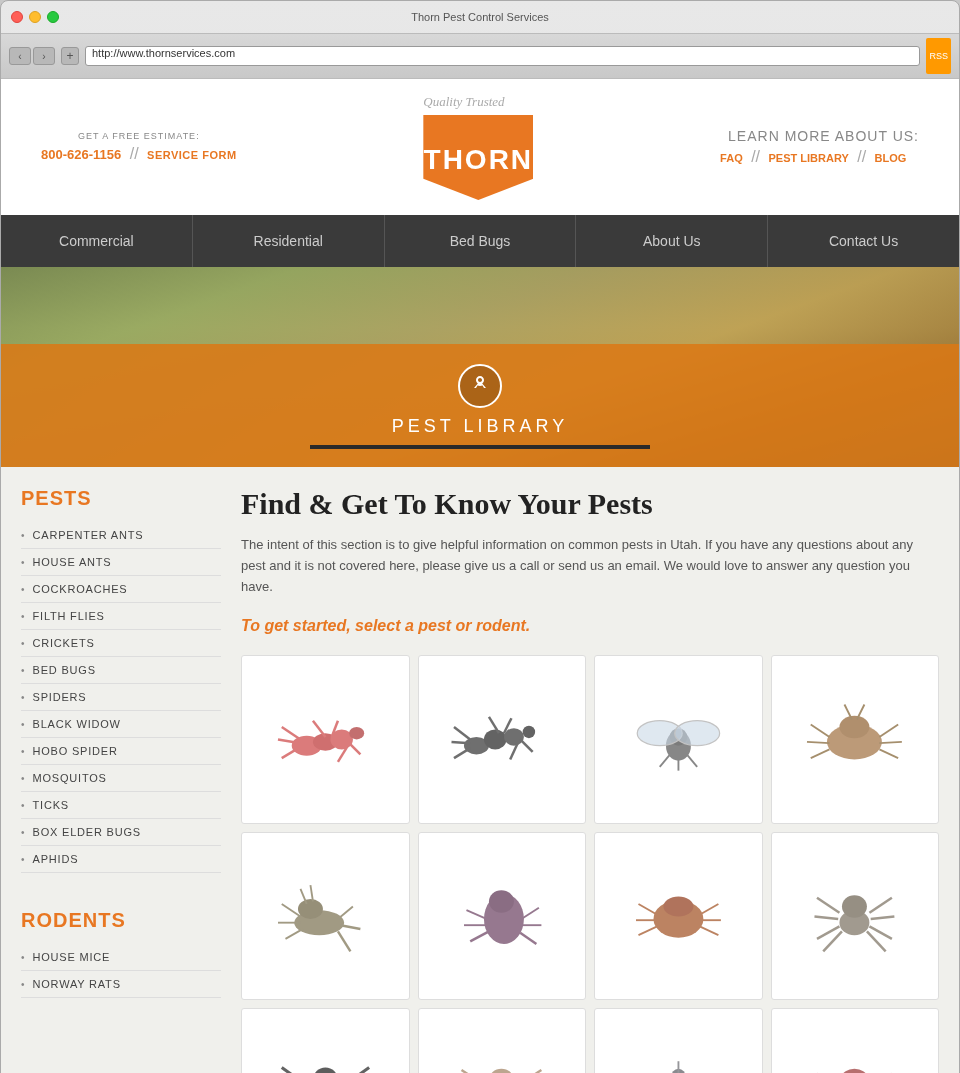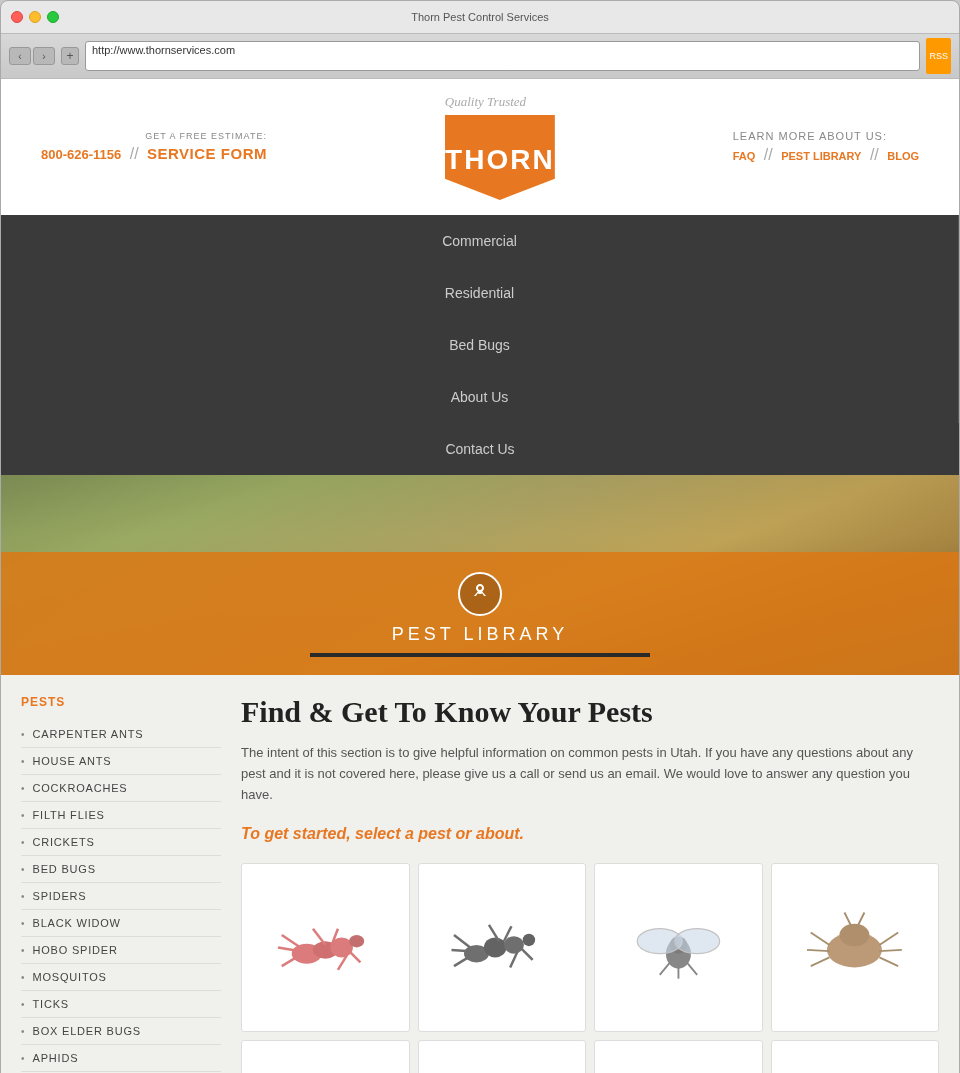--- a/index.html
+++ b/index.html
@@ -22,50 +22,50 @@
     .btn-green { width: 12px; height: 12px; border-radius: 50%; background: #28c940; border: 1px solid #1aab29; }
     .browser-title { font-size: 11px; color: #555; }
     .browser-toolbar {
       display: flex; align-items: center; padding: 4px 8px; gap: 6px;
       background: linear-gradient(to bottom, #d8d8d8, #c8c8c8);
       border-top: 1px solid #bbb; border-bottom: 1px solid #bbb;
     }
     .nav-arrows { display: flex; gap: 2px; }
     .nav-arrow { width: 22px; height: 18px; background: #b8b8b8; border: 1px solid #999; border-radius: 3px; display: flex; align-items: center; justify-content: center; font-size: 10px; color: #555; cursor: pointer; }
     .nav-plus { width: 18px; height: 18px; background: #b8b8b8; border: 1px solid #999; border-radius: 3px; display: flex; align-items: center; justify-content: center; font-size: 12px; color: #555; cursor: pointer; }
-    .address-bar { flex: 1; height: 29px; background: white; border: 1px solid #999; border-radius: 3px; padding: 14px 6px; font-size: 11px; color: #333; display: flex; align-items: flex-end; }
+    .address-bar { flex: 1; height: 20px; background: white; border: 1px solid #999; border-radius: 3px; padding: 0 6px; font-size: 11px; color: #333; display: flex; align-items: flex-start; }
     .rss-badge { font-size: 9px; background: #f90; color: white; padding: 13px 3px; border-radius: 2px; }
 
     
     .website { background: #f0f0ec; }
 
     
     .site-header { background: white; padding: 15px 40px; display: flex; align-items: center; justify-content: space-between; }
-    .header-left { text-align: right; }
+    .header-left { text-align: center; }
     .header-left .label { font-size: 9px; color: #888; letter-spacing: 1px; text-transform: uppercase; }
     .header-left .phone { color: #e87722; font-size: 13px; font-weight: bold; }
     .header-left .links { font-size: 11px; color: #888; margin-top: 2px; }
     .header-left .sep { color: #aaa; margin: 0 4px; }
     .logo-center { }
     .logo-tagline { font-family: Georgia, serif; font-style: italic; color: #aaa; font-size: 13px; margin-bottom: 5px; }
     .logo-badge {
       background: #e87722;
       clip-path: polygon(0 0, 100% 0, 100% 75%, 50% 100%, 0 75%);
       width: 110px; height: 85px; display: flex; flex-direction: column;
       align-items: center; justify-content: center; margin: 0 auto;
       padding-top: 5px;
     }
     .logo-text { color: white; font-size: 28px; font-weight: 900; letter-spacing: 2px; line-height: 1; }
     .header-right { text-align: left; }
-    .header-right .label { font-size: 11px; color: #888; letter-spacing: 1px; text-transform: uppercase; }
+    .header-right .label { font-size: 14px; color: #888; letter-spacing: 1px; text-transform: uppercase; margin-left: 8px; }
     .header-right .links { font-size: 11px; color: #888; margin-top: 2px; }
     .header-right .sep { color: #aaa; margin: 0 4px; }
 
     
-    .main-nav { background: #3a3a3a; display: flex; flex-direction: column; }
+    .main-nav { background: #3a3a3a; display: flex; }
     .main-nav a {
       flex: 1; text-align: center; padding: 18px 10px; color: #ccc;
       text-decoration: none; font-size: 14px; font-weight: 500;
       border-right: 1px solid #555;
     }
     .main-nav a:last-child { border-right: none; }
 
     
     .hero {
       position: relative; height: 200px; overflow: hidden;
@@ -83,21 +83,21 @@
     }
     .hero-icon svg { fill: white; }
     .hero-title { color: white; font-size: 18px; letter-spacing: 4px; text-transform: uppercase; font-weight: 400; }
     .hero-bar { height: 4px; background: #2a2a2a; width: 340px; margin: 8px auto 0; }
 
     
     .content-area { display: flex; padding: 20px; gap: 20px; background: #f0f0ec; }
 
     
     .sidebar { width: 200px; flex-shrink: 0; }
-    .sidebar-section-title { color: #e87722; font-size: 12px; font-weight: bold; text-transform: uppercase; margin-bottom: 12px; letter-spacing: 1px; }
+    .sidebar-section-title { color: #e87722; font-size: 20px; font-weight: bold; text-transform: uppercase; margin-bottom: 12px; letter-spacing: 1px; }
     .sidebar-list { list-style: none; margin-bottom: 36px; }
     .sidebar-list li { padding: 7px 0; border-bottom: 1px solid #ddd; display: flex; align-items: center; gap: 8px; }
     .sidebar-list li::before { content: '•'; color: #888; font-size: 10px; }
     .sidebar-list li a { text-decoration: none; color: #444; font-size: 11px; letter-spacing: 0.8px; text-transform: uppercase; font-weight: 500; }
 
     
     .main-content { flex: 1; }
     .main-title { font-size: 30px; font-weight: bold; color: #222; margin-bottom: 14px; font-family: Georgia, serif; }
     .main-desc { font-size: 13px; color: #555; line-height: 1.6; margin-bottom: 20px; }
     .cta-text { color: #e87722; font-size: 16px; font-style: italic; margin-bottom: 20px; font-weight: bold; }
@@ -136,21 +136,21 @@
   </div>
 
   <div class="website">
 
     <div class="site-header">
       <div class="header-left">
         <div class="label">GET A FREE ESTIMATE:</div>
         <div style="margin-top:4px;">
           <span class="phone">800-626-1156</span>
           <span class="sep"> // </span>
-          <a class="links" href="#" style="color:#e87722;text-decoration:none;font-weight:bold;font-size:15px;letter-spacing:0.5px;">SERVICE FORM</a>
+          <a class="links" href="#" style="color:#e87722;text-decoration:none;font-weight:bold;font-size:11px;letter-spacing:0.5px;">SERVICE FORM</a>
         </div>
       </div>
       <div class="logo-center">
         <div class="logo-tagline">Quality Trusted</div>
         <div class="logo-badge">
           <span class="logo-text">THORN</span>
         </div>
       </div>
       <div class="header-right">
         <div class="label">LEARN MORE ABOUT US:</div>
@@ -226,26 +226,34 @@
             </li>
           <li>
               <a href="#">BOX ELDER BUGS</a>
             </li>
           <li>
               <a href="#">APHIDS</a>
             </li>
         </ul>
 
         <div class="sidebar-section-title">RODENTS</div>
+        <ul class="sidebar-list">
+          <li>
+              <a href="#">HOUSE MICE</a>
+            </li>
+          <li>
+              <a href="#">NORWAY RATS</a>
+            </li>
+        </ul>
       </div>
 
       <div class="main-content">
         <h1 class="main-title">Find &amp; Get To Know Your Pests</h1>
         <p class="main-desc">The intent of this section is to give helpful information on common pests in Utah. If you have any questions about any pest and it is not covered here, please give us a call or send us an email. We would love to answer any question you have.</p>
-        <p class="cta-text">To get started, select a pest or about.</p>
+        <p class="cta-text">To get started, select a pest or rodent.</p>
 
         <div class="pest-grid">
 
           <div class="pest-card">
             <svg viewBox="0 0 100 100" xmlns="http://www.w3.org/2000/svg">
               <ellipse cx="35" cy="55" rx="12" ry="8" fill="#c44"></ellipse>
               <ellipse cx="50" cy="52" rx="10" ry="7" fill="#b33"></ellipse>
               <ellipse cx="63" cy="50" rx="9" ry="8" fill="#c44"></ellipse>
               <ellipse cx="75" cy="45" rx="6" ry="5" fill="#a33"></ellipse>
               <line x1="30" y1="50" x2="15" y2="40" stroke="#c44" stroke-width="2"></line>

